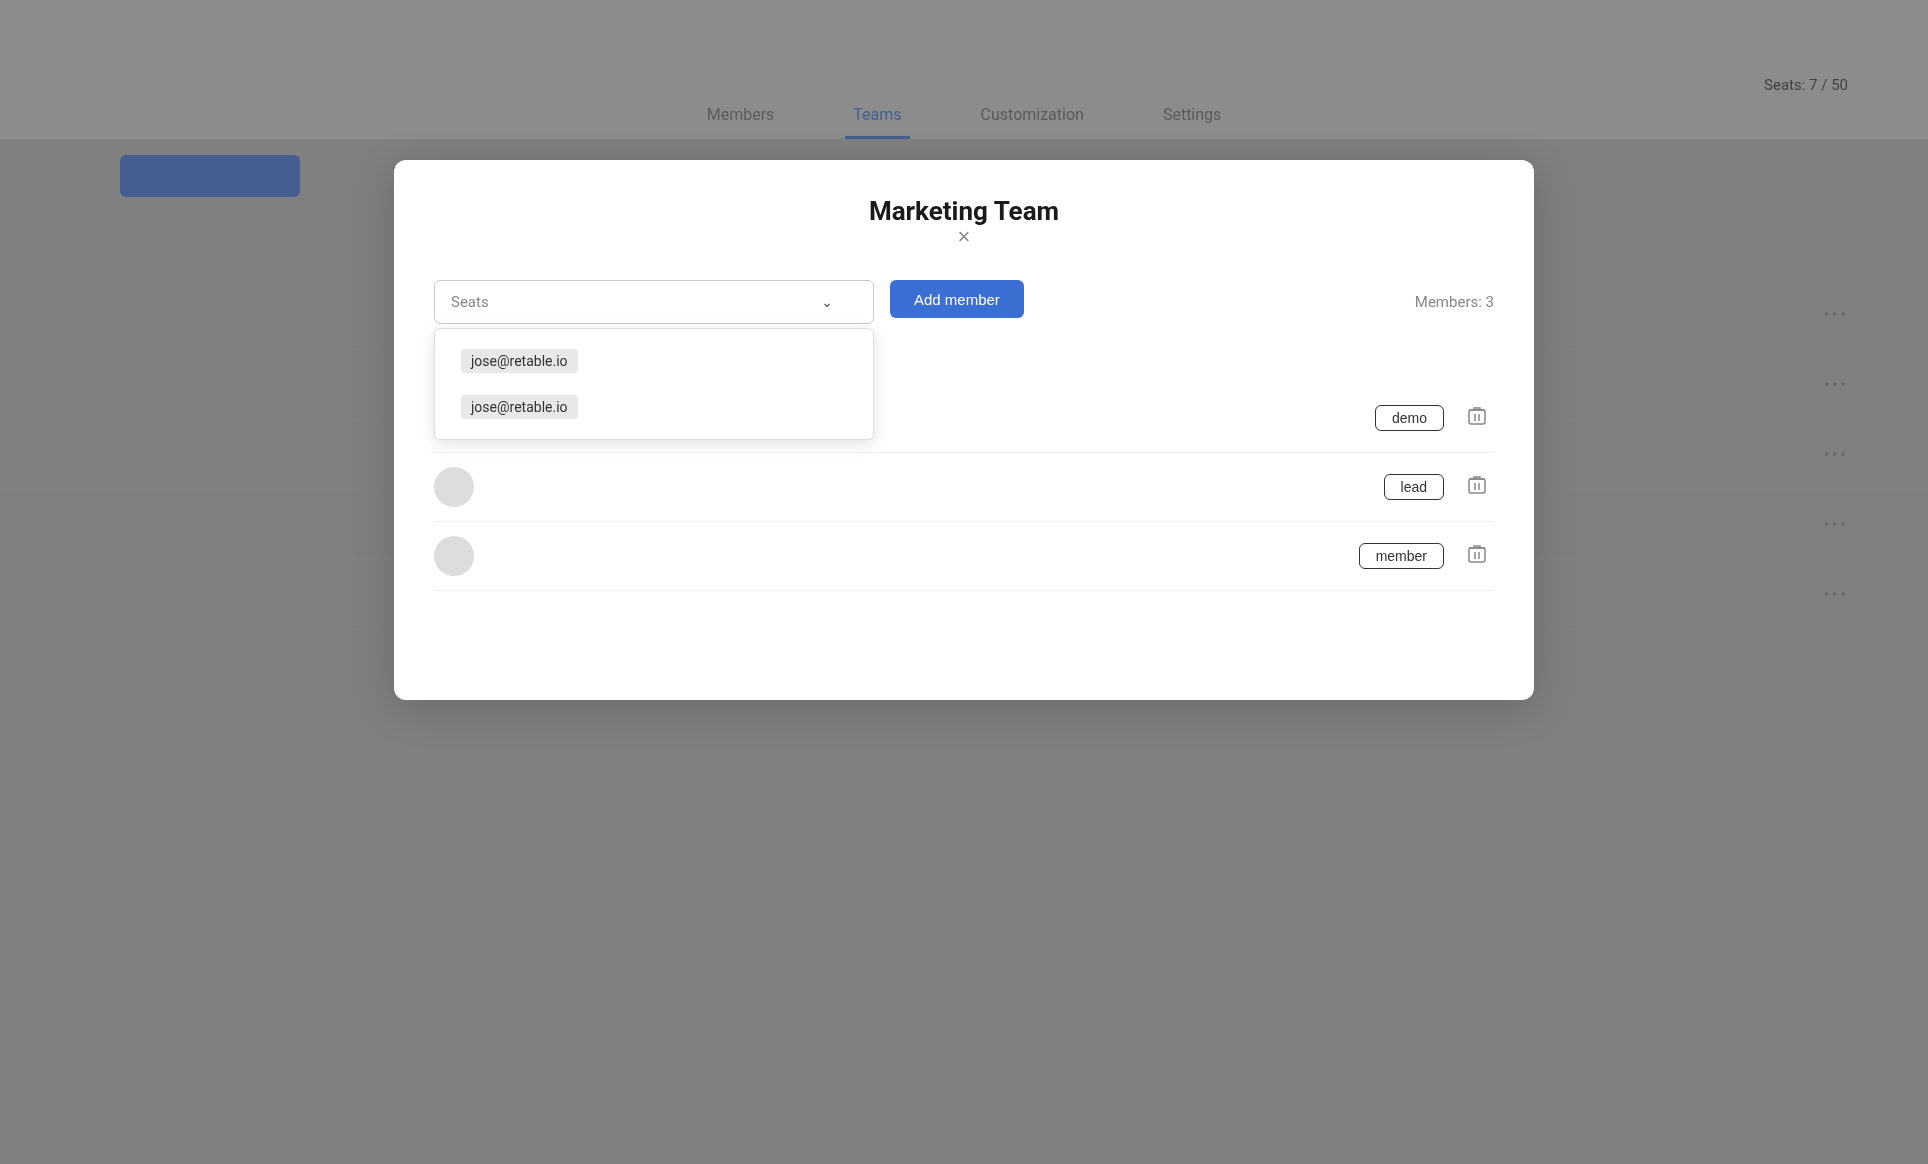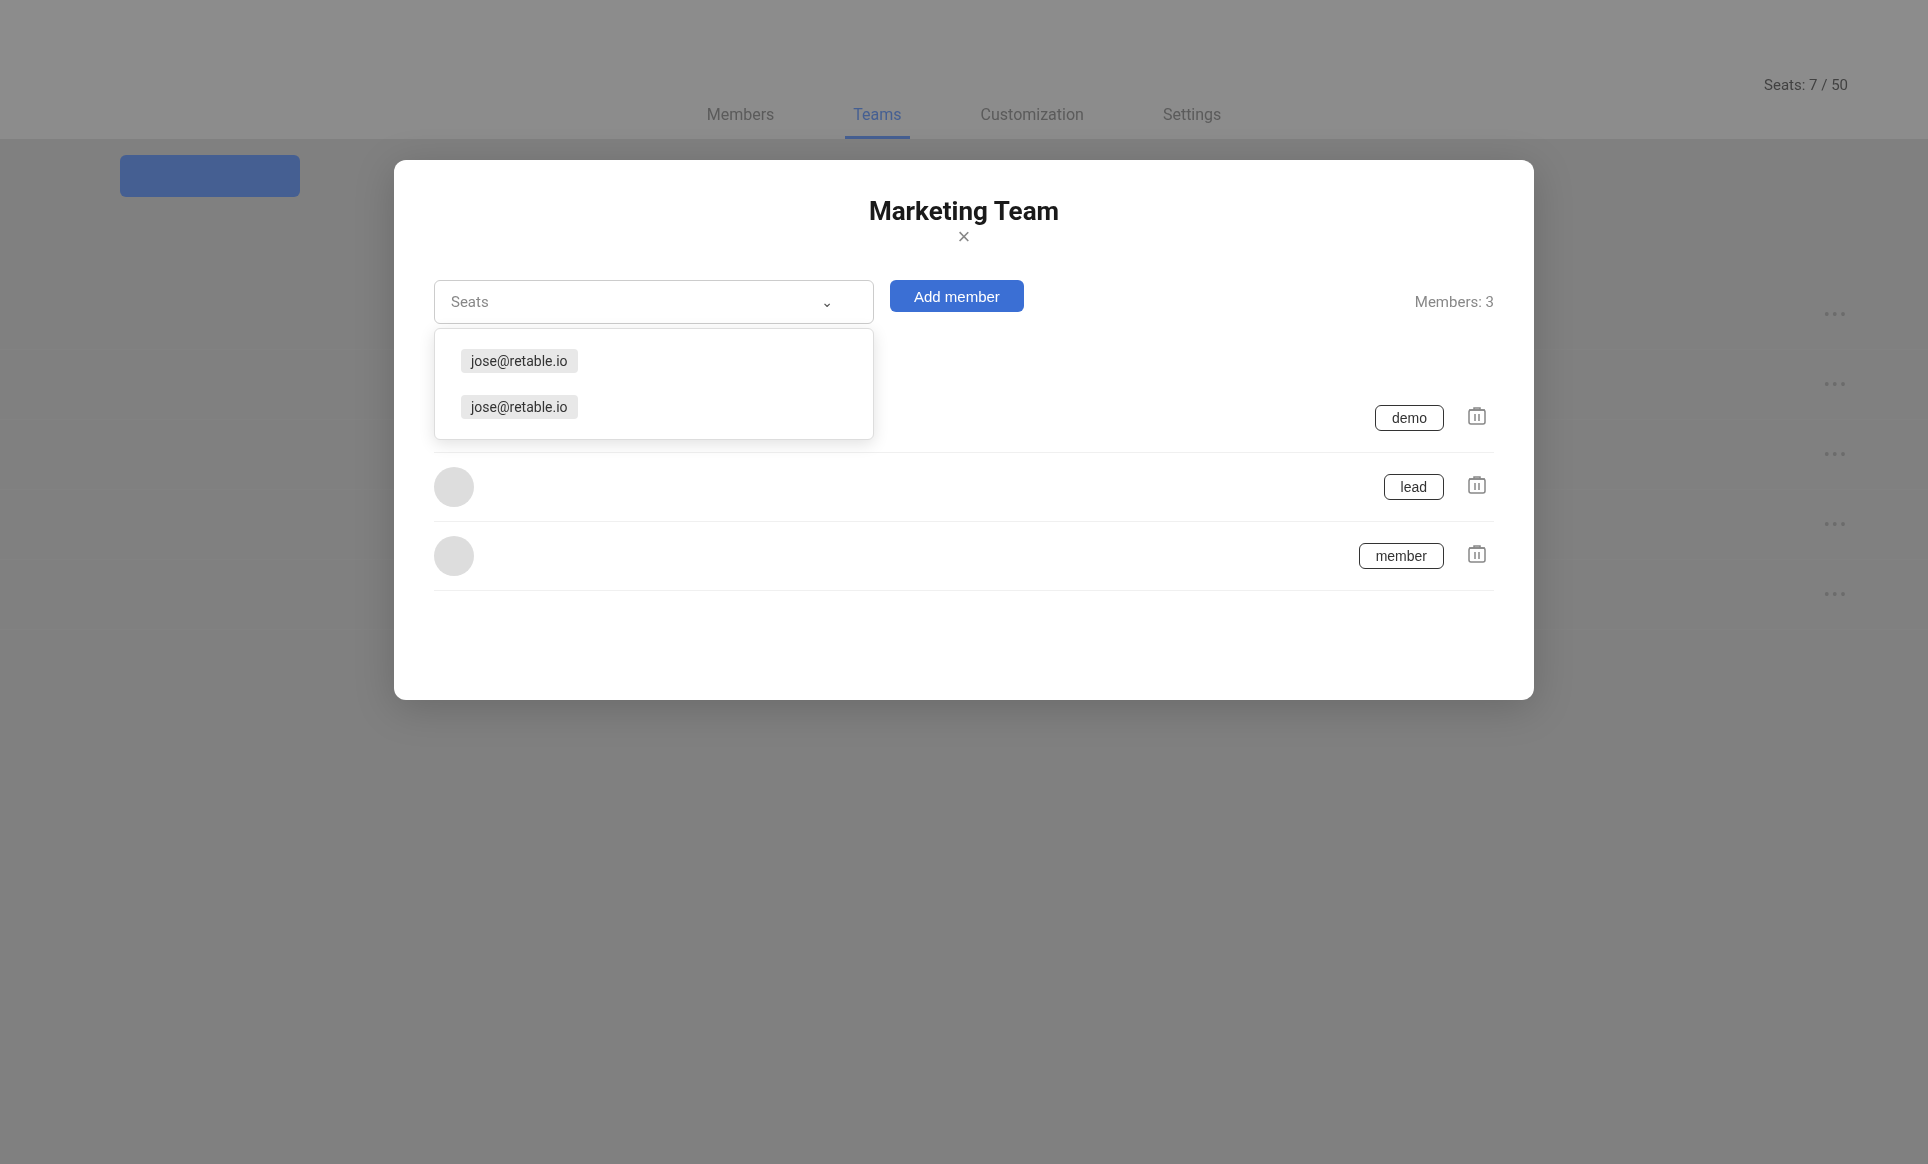--- a/index.html
+++ b/index.html
@@ -206,21 +206,21 @@
 
     .dropdown-item span {
       background: #e8e8e8;
       border-radius: 4px;
       padding: 4px 10px;
       display: inline-block;
     }
 
     
     .add-member-btn {
-      height: 32px;
+      height: 38px;
       padding: 0 24px;
       background: #3b6fd4;
       color: white;
       border: none;
       border-radius: 6px;
       font-size: 15px;
       cursor: pointer;
       white-space: nowrap;
     }
 

